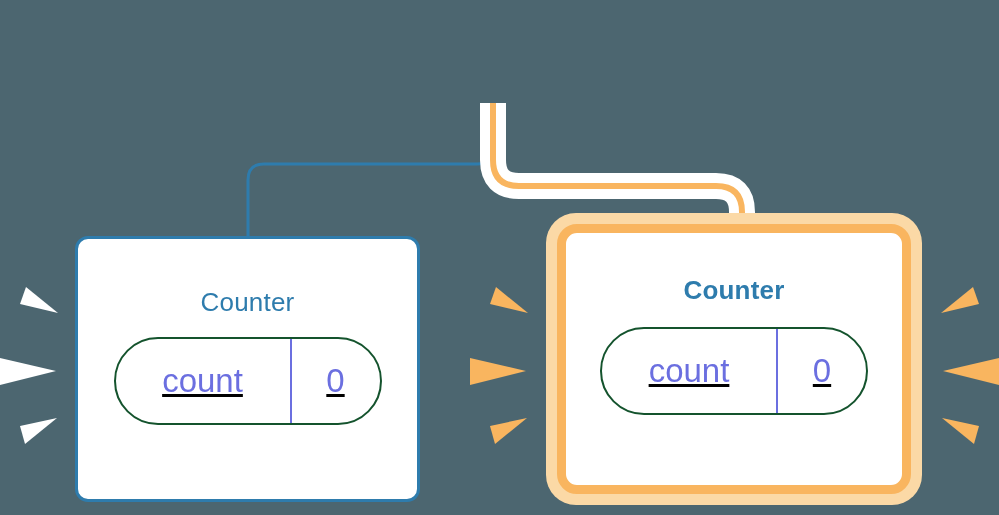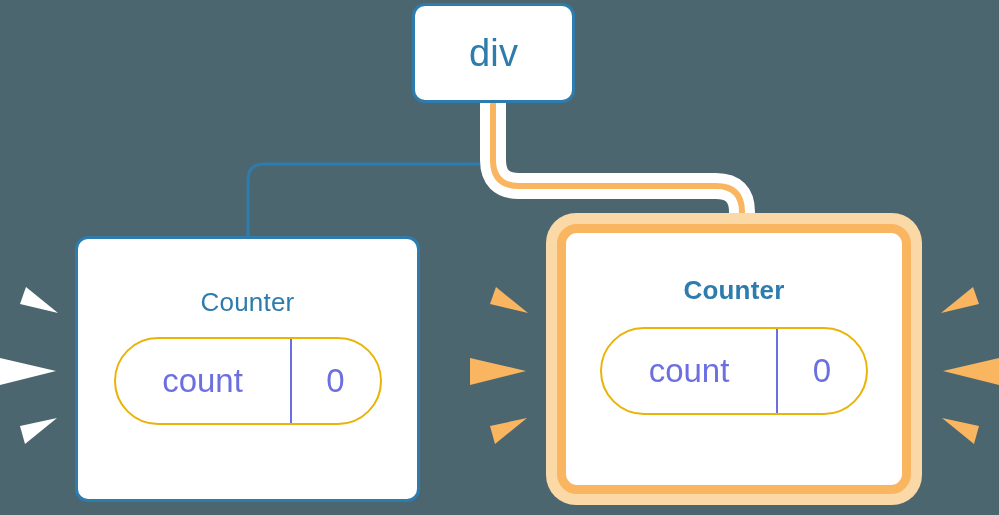--- a/index.html
+++ b/index.html
@@ -87,24 +87,25 @@
   }
   .node-div .node-title { font-size: 38px; }
   .node-counter-left .node-title { margin-top: 50px; font-weight: 400; }
   .node-counter-right .node-title { margin-top: 44px; font-weight: 700; color: #2e7cad; }
 
   
   .pill {
     position: relative;
     display: flex;
     align-items: stretch;
-    border: 2px solid #eab308;
+    border: 2px solid #14532d;
     border-radius: 999px;
     background: #ffffff;
     box-sizing: border-box;
+    text-decoration: underline;
   }
   .node-counter-left .pill { width: 268px; height: 88px; margin-top: 22px; }
   .node-counter-right .pill { width: 268px; height: 88px; margin-top: 24px; }
   .pill-key, .pill-val {
     display: flex;
     align-items: center;
     justify-content: center;
     color: #6b6fe0;
     font-size: 33px;
     box-sizing: border-box;
@@ -139,23 +140,20 @@
       <polygon points="527,418 495,444 490,426" fill="#f9b55f"></polygon>
     </g>
 
     <g>
       <polygon points="973,287 941,313 979,304" fill="#f9b55f"></polygon>
       <polygon points="999,358 943,371 999,385" fill="#f9b55f"></polygon>
       <polygon points="942,418 974,444 979,426" fill="#f9b55f"></polygon>
     </g>
   </svg>
 
-  <div class="node node-div">
-    <div class="node-title">div</div>
-  </div>
 
   <div class="node node-counter-left">
     <div class="node-title">Counter</div>
     <div class="pill">
       <div class="pill-key">count</div>
       <div class="pill-val">0</div>
     </div>
   </div>
 
   <div class="node-counter-right-glow"></div>

